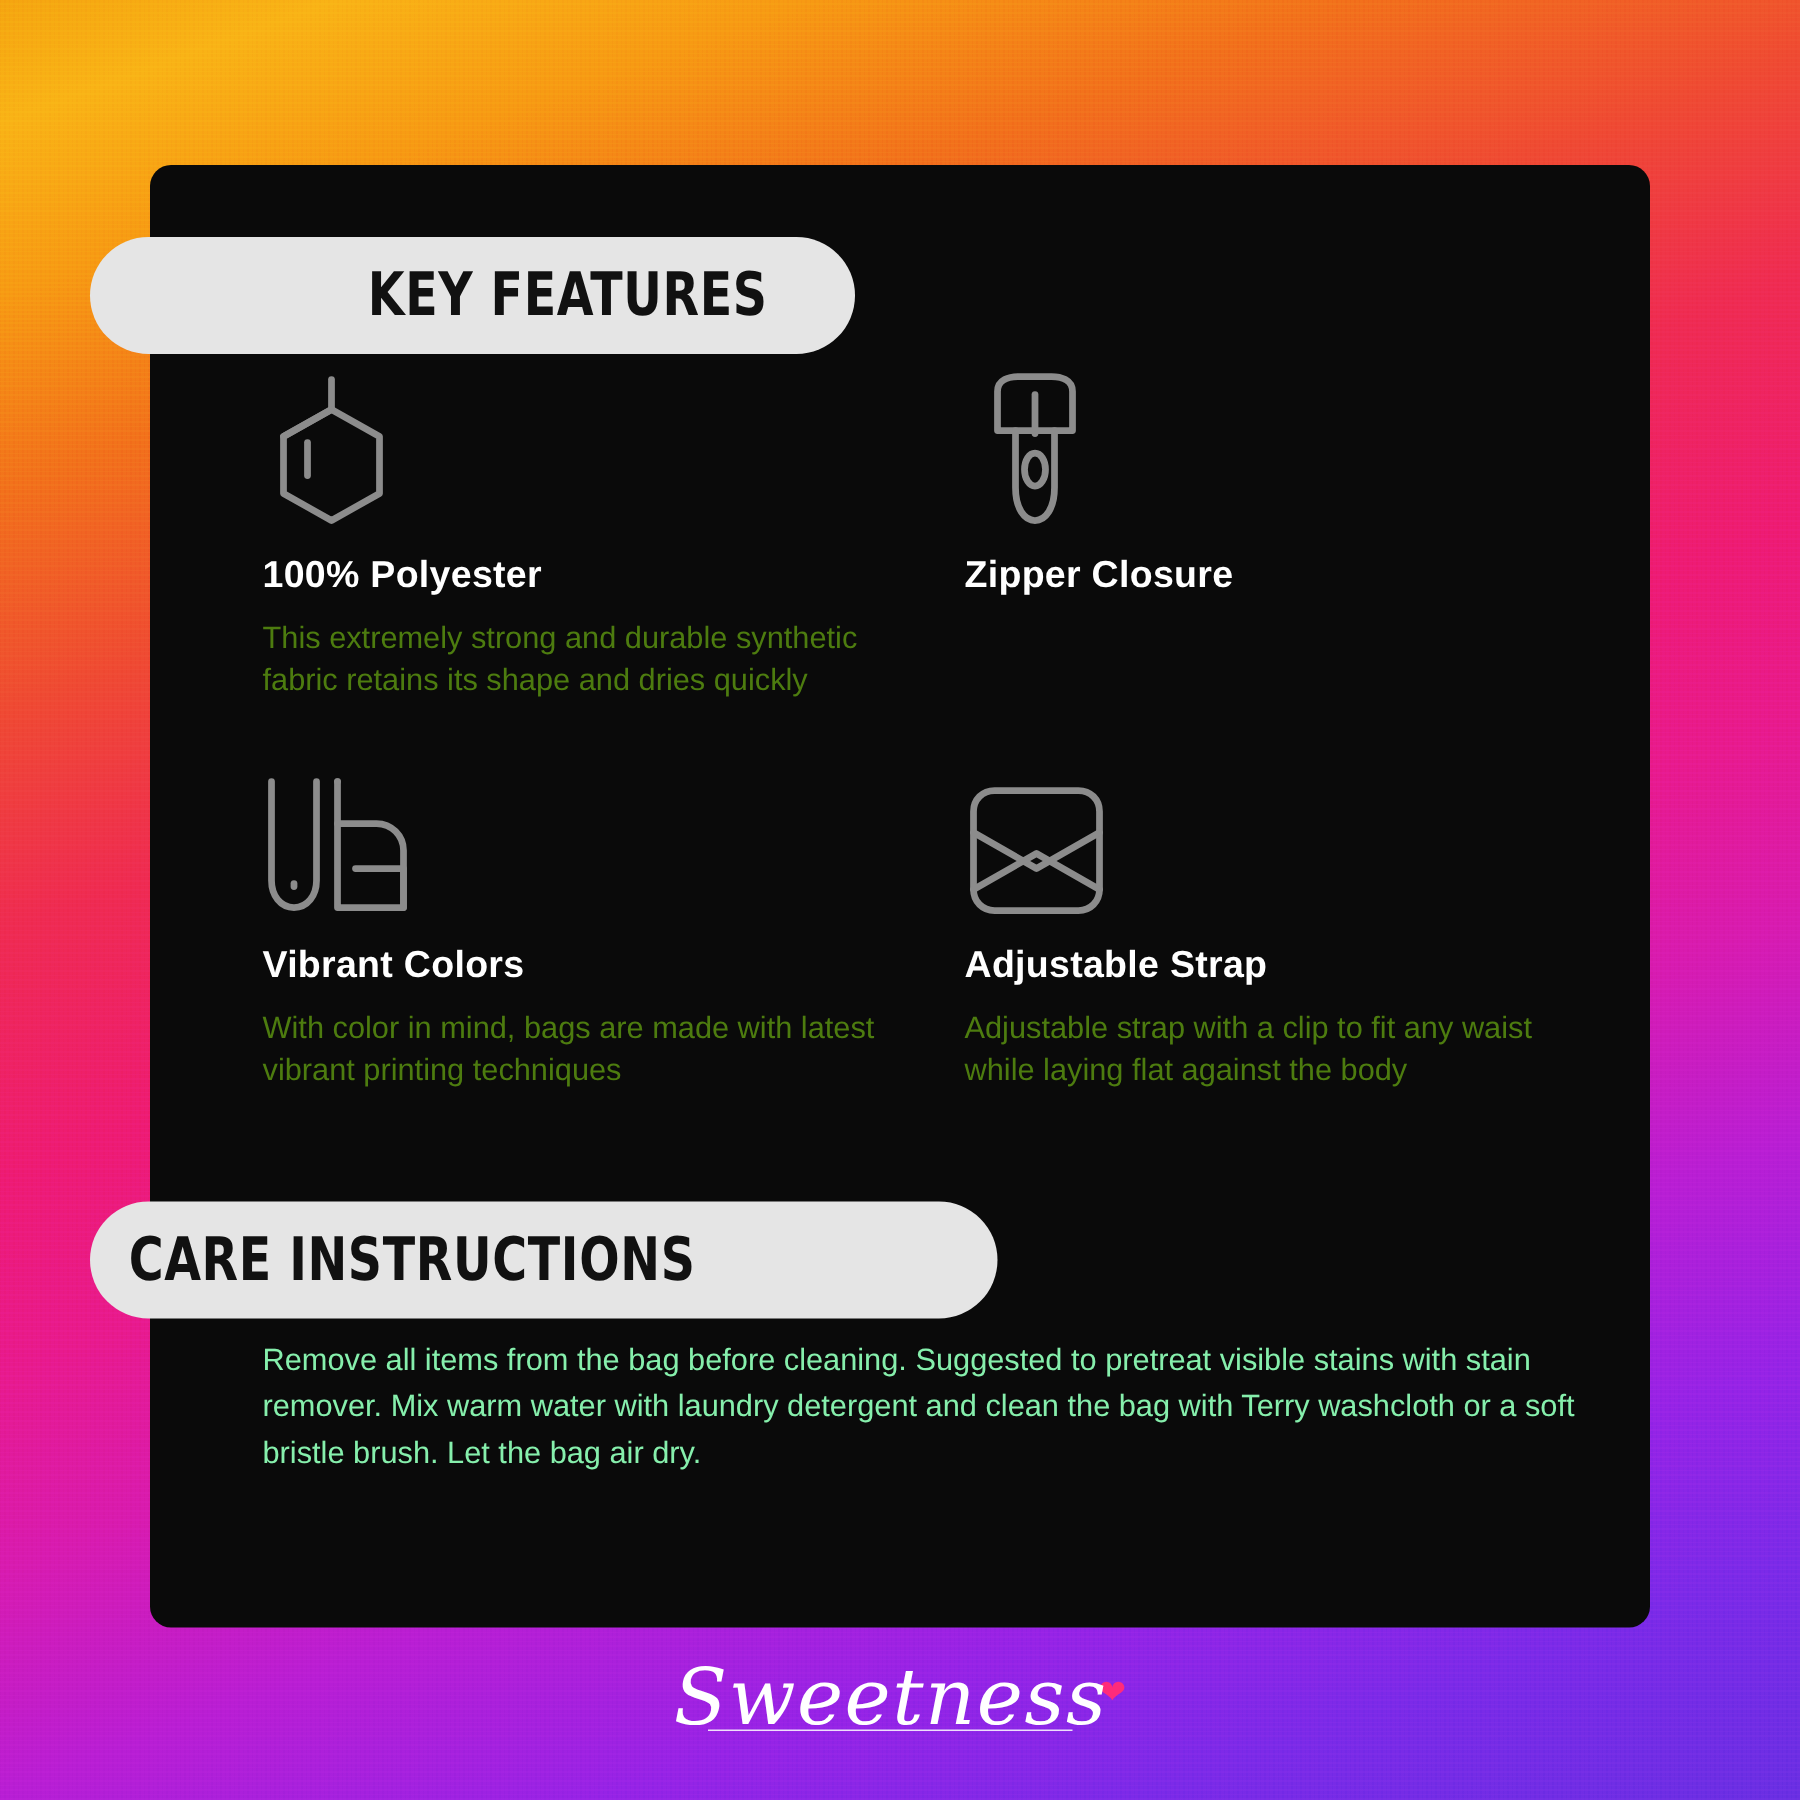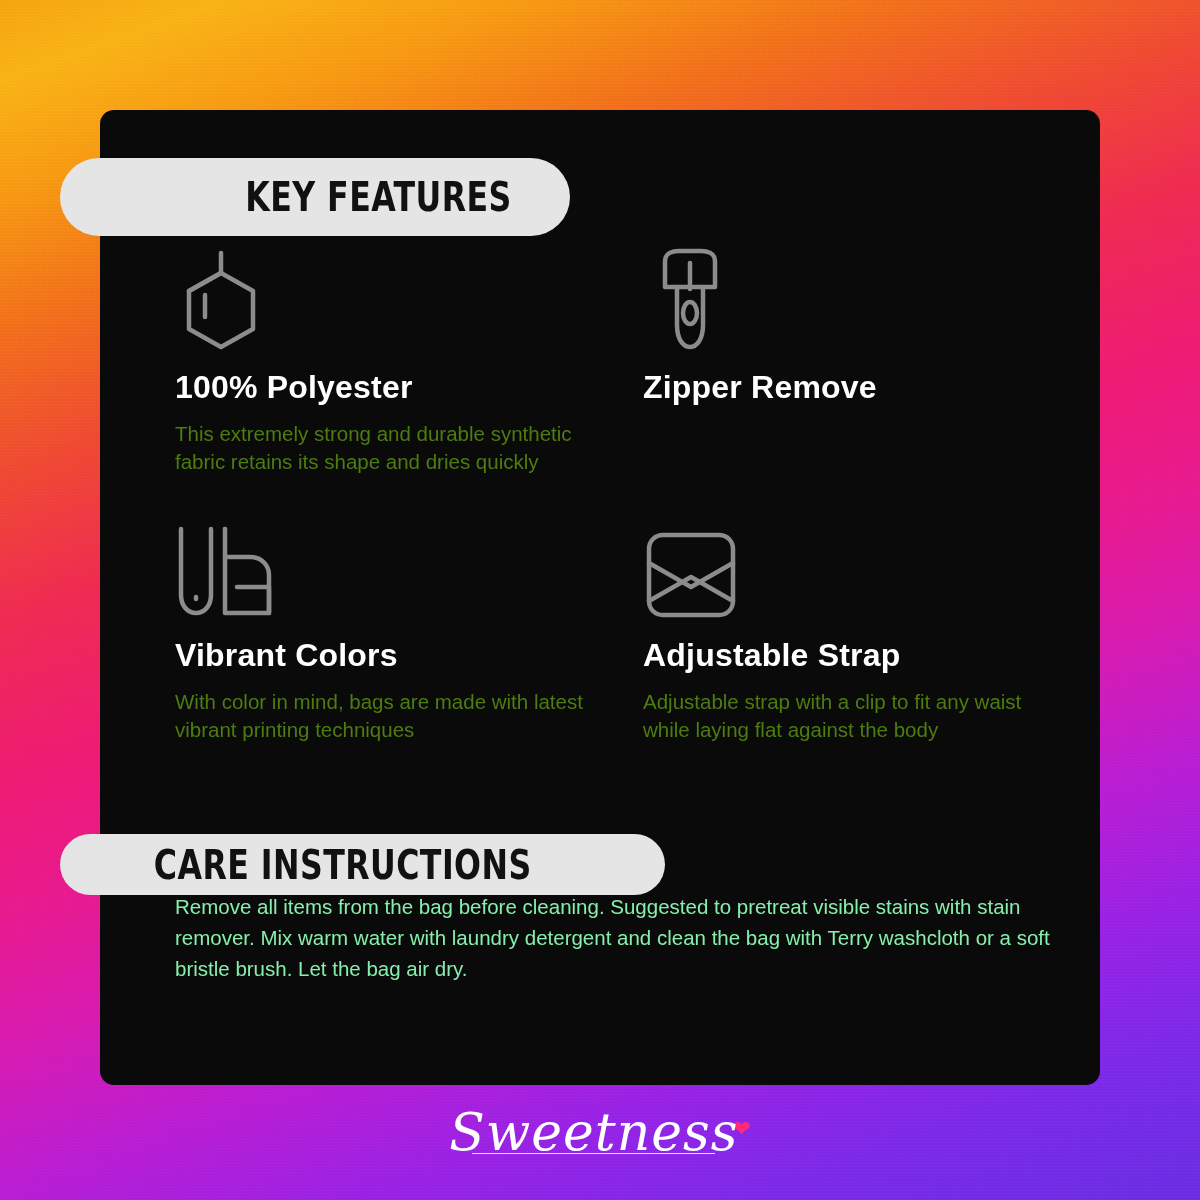--- a/index.html
+++ b/index.html
@@ -76,24 +76,24 @@
     top: 48px;
     width: 510px;
     height: 78px;
     justify-content: flex-end;
     padding-right: 40px;
   }
   #key-features-pill .pill-text { font-size: 40px; }
 
   #care-pill {
     left: -40px;
-    top: 724px;
+    top: 691px;
     width: 605px;
-    height: 61px;
-    justify-content: center;
+    height: 78px;
+    justify-content: flex-start;
     padding-right: 40px;
   }
   #care-pill .pill-text { font-size: 40px; }
 
   .features {
     position: absolute;
     left: 75px;
     top: 135px;
     width: 880px;
     display: grid;
@@ -102,21 +102,21 @@
   }
   .feature { padding-right: 20px; }
   .feature-icon {
     height: 110px;
     display: flex;
     align-items: flex-end;
     margin-bottom: 14px;
   }
   .feature-title {
     color: #ffffff;
-    font-size: 32px;
+    font-size: 25px;
     font-weight: 700;
     margin-bottom: 14px;
     letter-spacing: 0.2px;
   }
   .feature-desc {
     color: #4d7c0f;
     font-size: 20.5px;
     line-height: 1.35;
     max-width: 420px;
   }
@@ -195,21 +195,21 @@
 
       <div class="feature">
         <div class="feature-icon">
           <svg width="92" height="108" viewBox="0 0 92 108" fill="none" stroke="#8c8c8c" stroke-width="4.5" stroke-linejoin="round" stroke-linecap="round">
             <path d="M22 14 C22 6 30 4 36 4 L58 4 C64 4 72 6 72 14 L72 40 L22 40 Z"></path>
             <path d="M34 40 L34 78 C34 92 40 100 47 100 C54 100 60 92 60 78 L60 40"></path>
             <path d="M47 16 L47 42"></path>
             <ellipse cx="47" cy="66" rx="7" ry="11"></ellipse>
           </svg>
         </div>
-        <div class="feature-title">Zipper Remove</div>
+        <div class="feature-title">Zipper Closure</div>
       </div>
 
       <div class="feature feature-row2">
         <div class="feature-icon">
           <svg width="100" height="100" viewBox="0 0 100 100" fill="none" stroke="#8c8c8c" stroke-width="4.5" stroke-linejoin="round" stroke-linecap="round">
             <path d="M6 6 L6 72 C6 82 12 90 21 90 C30 90 36 82 36 72 L36 6"></path>
             <path d="M21 74 L21 76"></path>
             <path d="M50 6 L50 64 L50 90 L94 90 L94 64 L62 64"></path>
             <path d="M50 6 L50 6"></path>
             <path d="M94 90 L94 52 C94 42 86 34 76 34 L50 34"></path>

